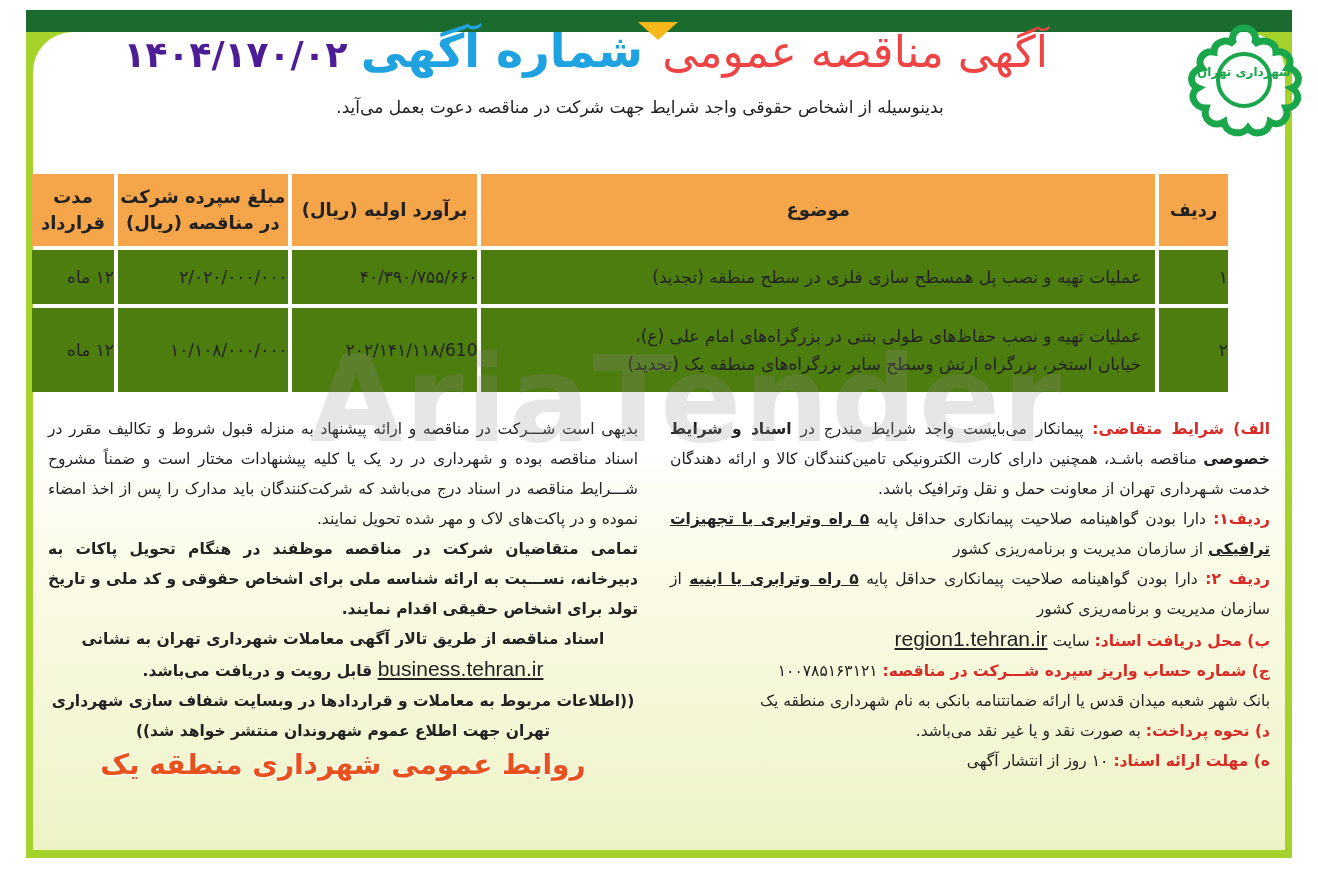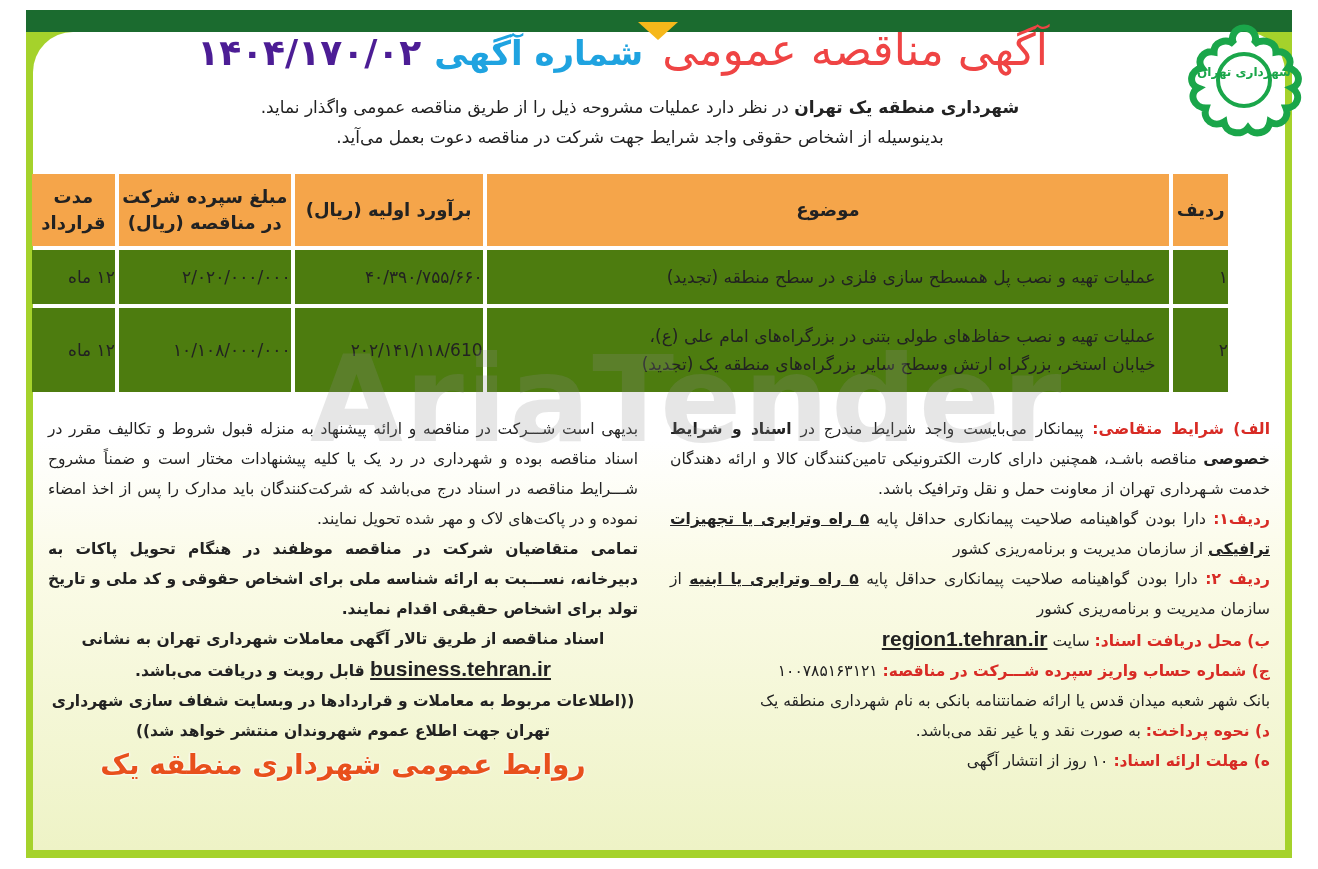--- a/index.html
+++ b/index.html
@@ -28,21 +28,21 @@
 
   .logo {
     position: absolute; right: 10px; top: 22px; width: 128px; height: 118px;
   }
 
   .title-row {
     position: absolute; right: 270px; top: 24px; width: 780px; height: 64px;
     direction: rtl; text-align: center; white-space: nowrap;
   }
   .title-main { color: #ef4444; font-size: 44px; font-weight: normal; font-family: "DejaVu Sans", sans-serif; margin-top: 25px; }
-  .title-sub { color: #1fa3e0; font-size: 34px; font-weight: bold; margin-right: 14px; }
+  .title-sub { color: #1fa3e0; font-size: 46px; font-weight: bold; margin-right: 14px; }
   .title-num { color: #4c1d95; font-size: 36px; font-weight: bold; margin-right: 8px; }
 
   .intro {
     position: absolute; left: 220px; top: 92px; width: 840px;
     direction: rtl; text-align: center; font-size: 17px; line-height: 30px; color: #222;
   }
   .intro b { font-weight: bold; }
 
   table.tender {
     position: absolute; left: 28px; top: 170px; width: 1204px;
@@ -62,21 +62,21 @@
 
   .col-left, .col-right {
     position: absolute; top: 414px; direction: rtl; color: #222; font-size: 15.5px; line-height: 30px;
   }
   .col-right { right: 48px; width: 600px; text-align: justify; }
   .col-left { left: 48px; width: 590px; text-align: justify; }
   .red { color: #d82b25; font-weight: bold; }
   .bold { font-weight: bold; }
   .u { text-decoration: underline; }
   .center { text-align: center; }
-  .link { font-family: "Liberation Sans", sans-serif; font-size: 21px; font-weight: bold; text-decoration: underline; color: #222; direction: ltr; unicode-bidi: embed; }
+  .link { font-family: "Liberation Sans", sans-serif; font-size: 21px; font-weight: normal; text-decoration: underline; color: #222; direction: ltr; unicode-bidi: embed; }
   .pr-footer {
     display: block; text-align: center; color: #e8501c; font-weight: bold; font-size: 28px;
     margin-top: 4px; text-shadow: 0 0 3px #fff, 0 0 3px #fff;
   }
 
   .watermark {
     position: absolute; left: 310px; top: 330px; width: 720px; height: 140px;
     color: rgba(140,140,140,0.22); font-family: "DejaVu Sans", sans-serif; font-weight: bold;
     font-size: 120px; letter-spacing: 2px; pointer-events: none; z-index: 5; white-space: nowrap; line-height: 140px;
   }
@@ -100,30 +100,27 @@
   </svg>
 </div>
 
 <div class="title-row">
   <span class="title-main">آگهی مناقصه عمومی</span>
   <span class="title-sub">شماره آگهی</span>
   <span class="title-num">۱۴۰۴/۱۷۰/۰۲</span>
 </div>
 
 <div class="intro">
-  <div>
-    <b>شهرداری منطقه یک تهران</b><span> در نظر دارد عملیات مشروحه ذیل را از طریق مناقصه عمومی واگذار نماید.</span>
-  </div>
   <div>بدینوسیله از اشخاص حقوقی واجد شرایط جهت شرکت در مناقصه دعوت بعمل می‌آید.</div>
 </div>
 
 <table class="tender">
   <thead>
     <tr>
-      <th style="width:54px">ردیف</th>
+      <th style="width:69px">ردیف</th>
       <th style="width:676px">موضوع</th>
       <th style="width:186px">برآورد اولیه (ریال)</th>
       <th style="width:170px">
         <div>مبلغ سپرده شرکت</div>
         <div>در مناقصه (ریال)</div>
       </th>
       <th style="width:82px">
         <div>مدت</div>
         <div>قرارداد</div>
       </th>

